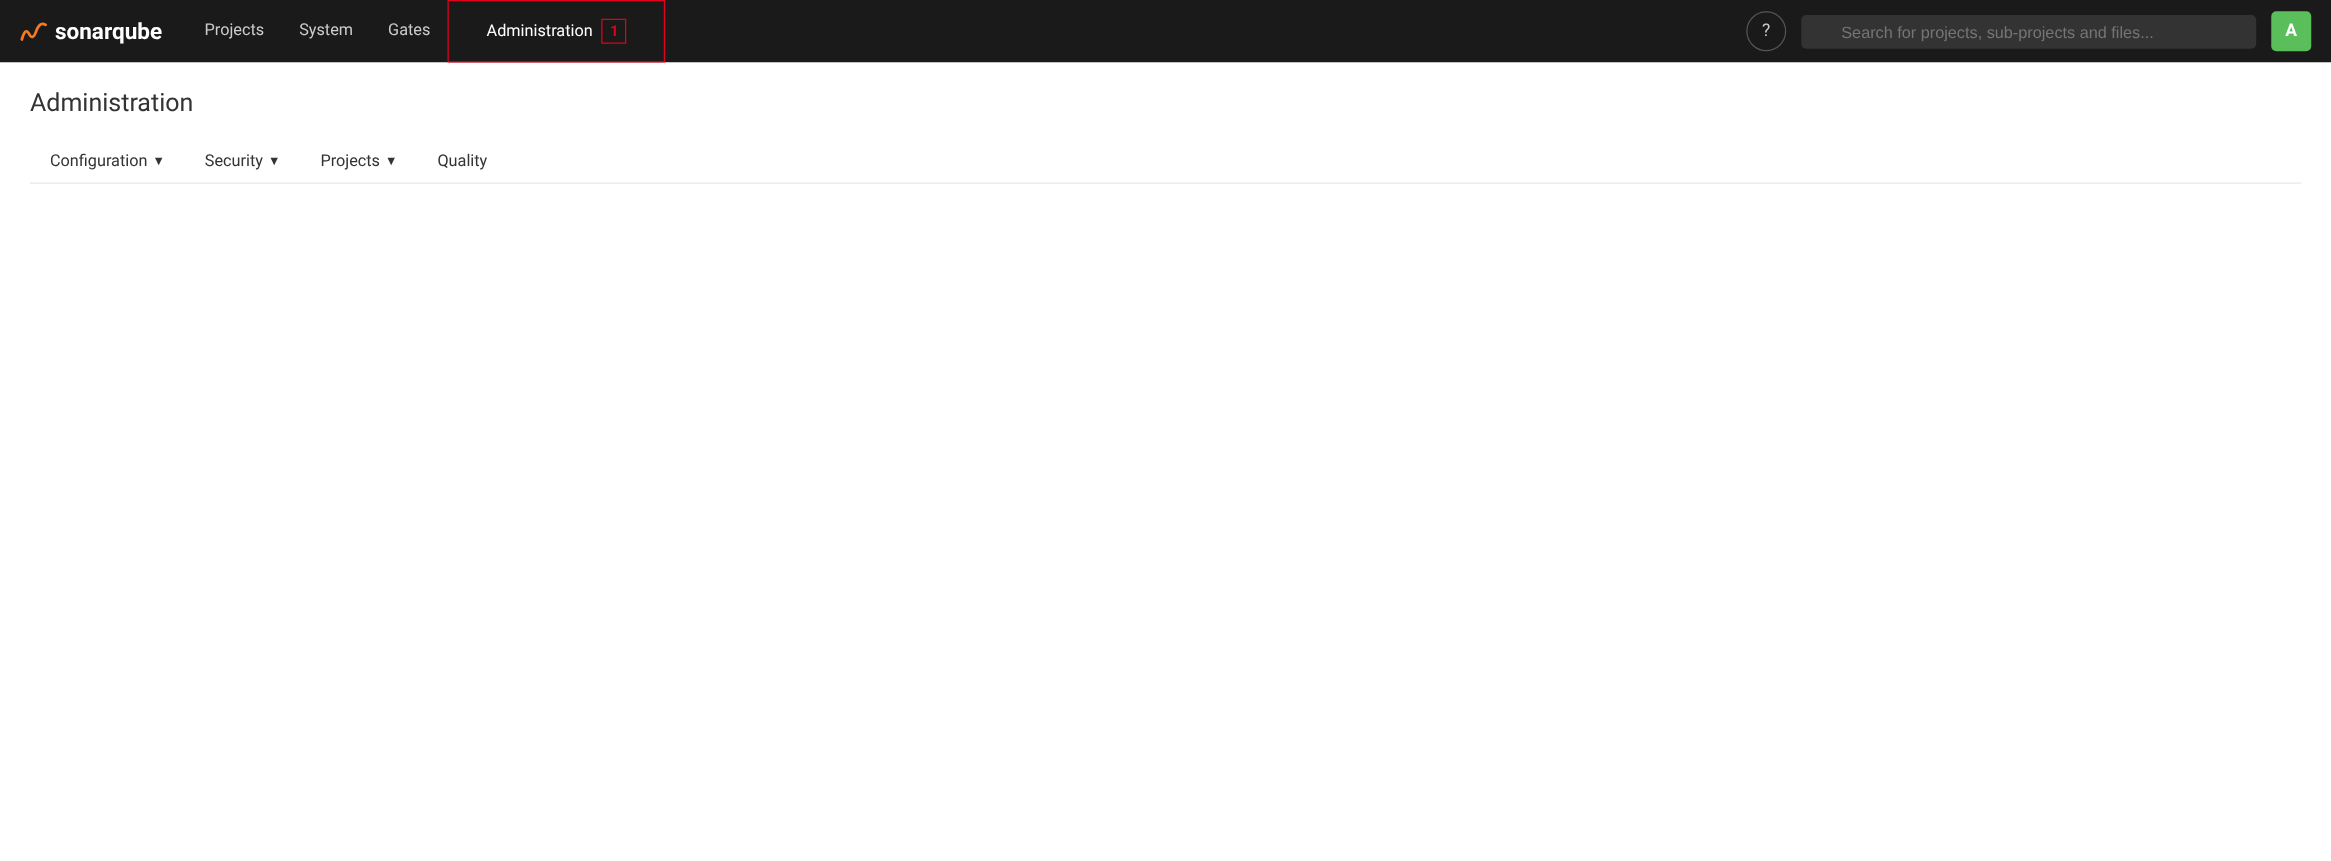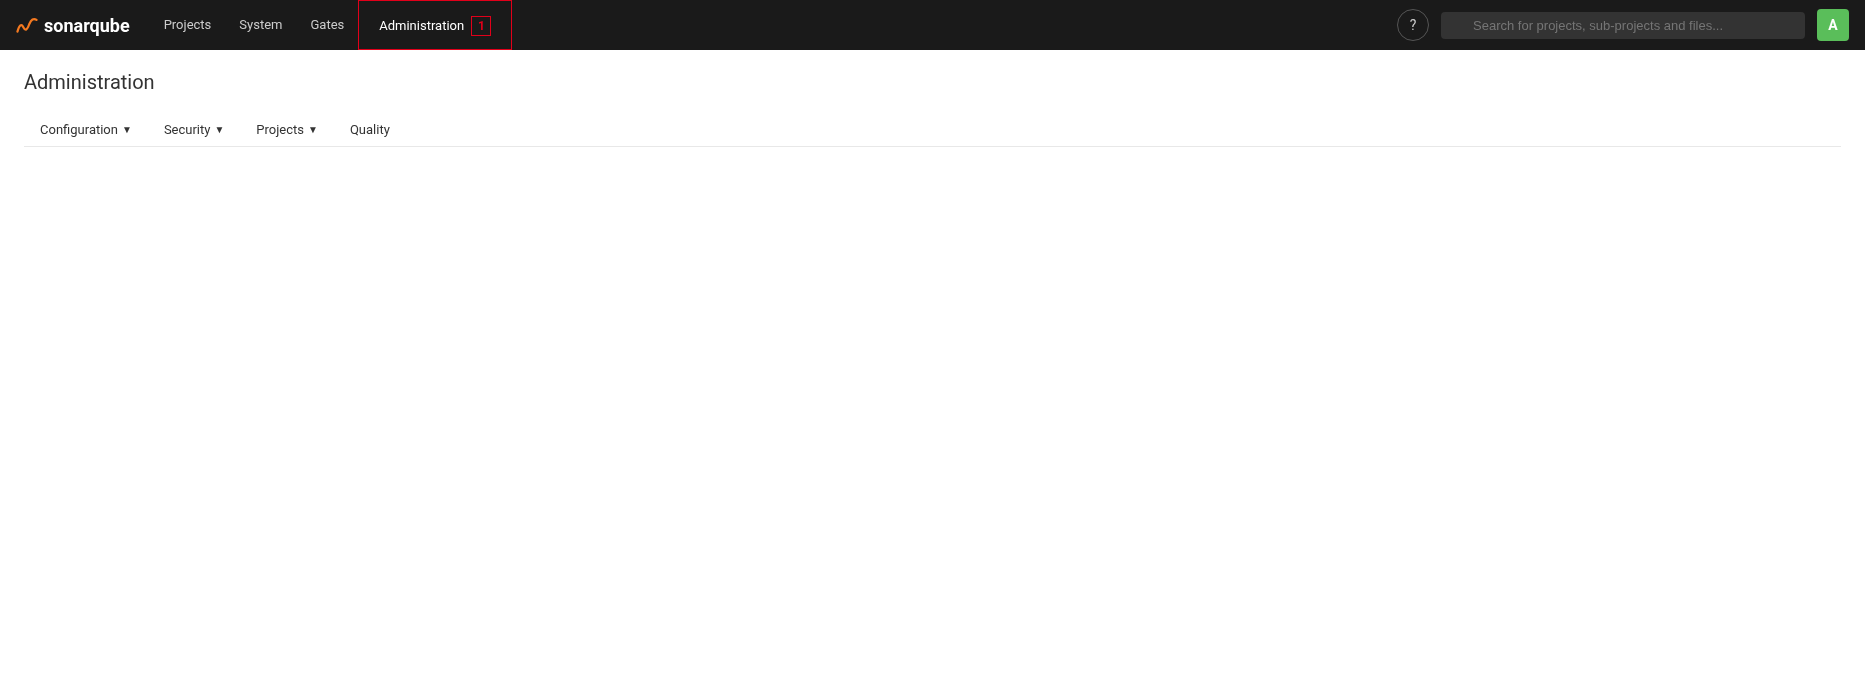--- a/index.html
+++ b/index.html
@@ -35,21 +35,21 @@
       height: 50px;
       line-height: 50px;
       cursor: pointer;
       font-size: 13px;
       text-decoration: none;
       white-space: nowrap;
     }
     .top-nav .nav-item.active {
       color: white;
       border: 1px solid #e2001a;
-      padding: 0 20px;
+      padding: 0 30px;
     }
     .nav-spacer { flex: 1; }
     .nav-help {
       color: #ccc;
       width: 32px;
       height: 32px;
       border-radius: 50%;
       border: 1px solid #555;
       display: flex;
       align-items: center;

